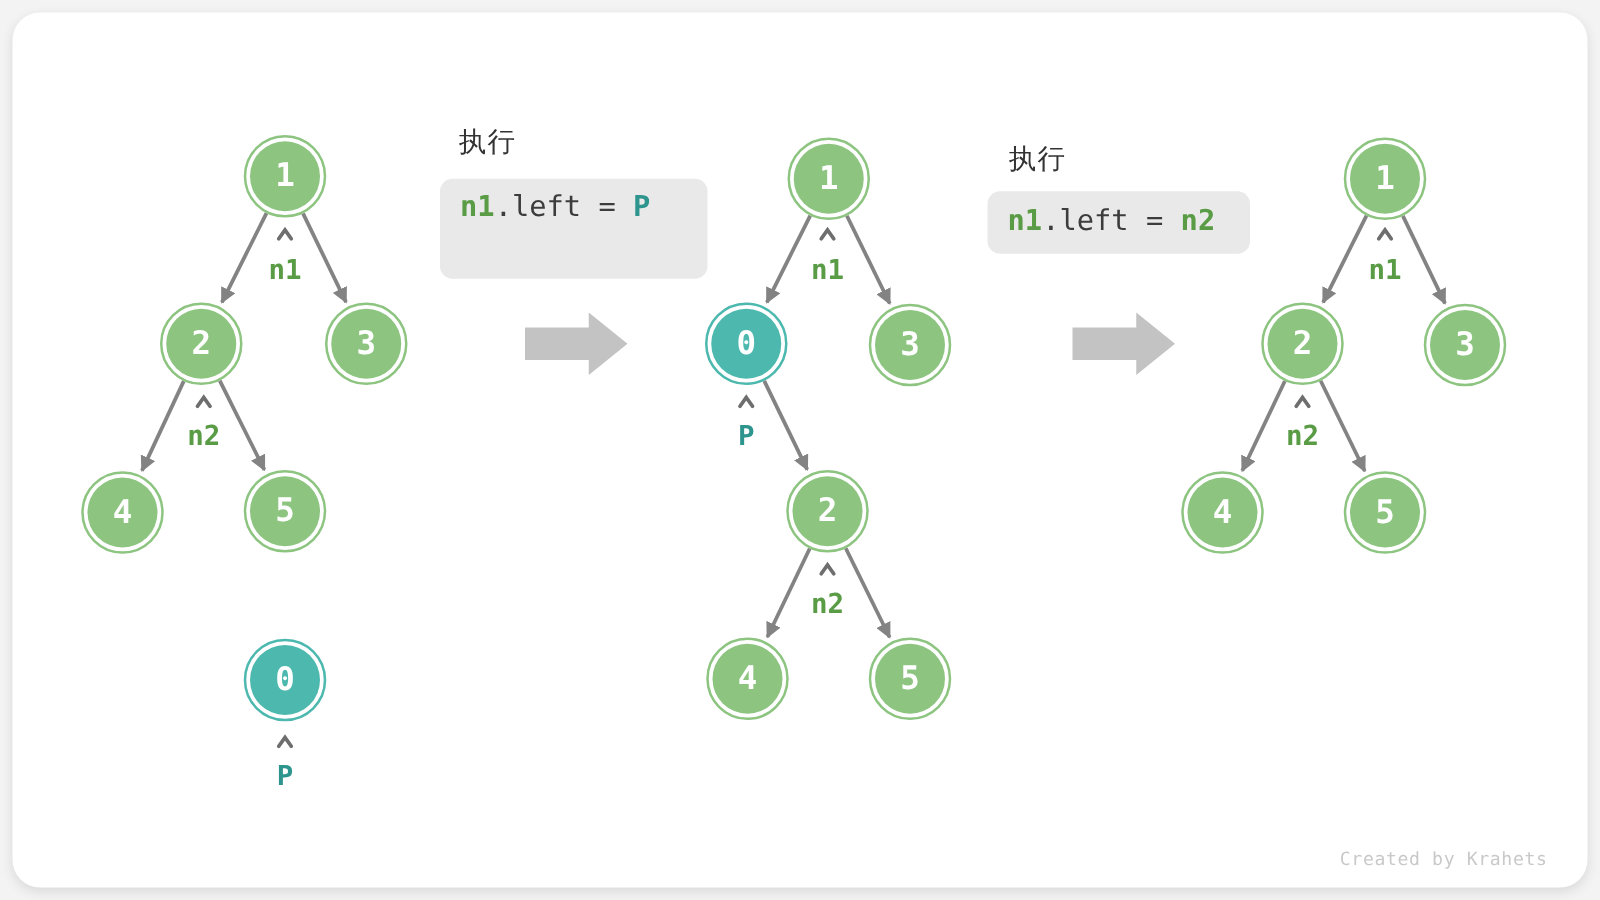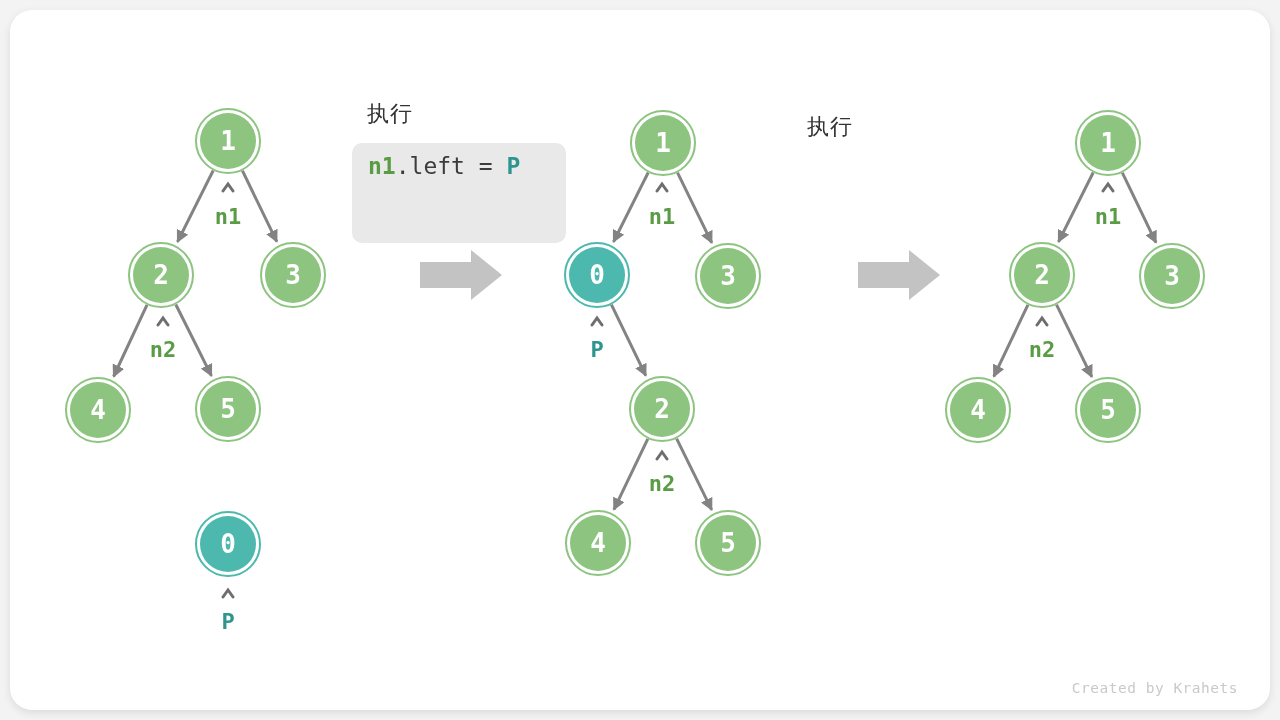--- a/index.html
+++ b/index.html
@@ -192,21 +192,24 @@
           <path d="M3 10 L8 3 L13 10" fill="none" stroke="#6e6e6e" stroke-width="3" stroke-linecap="round"></path>
         </svg></span>
     <span class="ptr" style="left:1108px;top:204px">n1</span>
     <span class="caret" style="left:1042px;top:315px"><svg width="16" height="12" viewBox="0 0 16 12">
           <path d="M3 10 L8 3 L13 10" fill="none" stroke="#6e6e6e" stroke-width="3" stroke-linecap="round"></path>
         </svg></span>
     <span class="ptr" style="left:1042px;top:337px">n2</span>
   </div>
 
   <div class="exec-label" style="left:367px;top:99px">执行</div>
-  <div class="code-box" style="left:352px;top:143px;width:214px;height:100px">
+  <div class="code-box" style="left:352px;top:143px;width:214px;height:80px">
     <div class="code-line"><span class="tok green">n1</span><span class="tok">.left = </span><span class="tok teal">P</span></div>
   </div>
 
   <div class="exec-label" style="left:807px;top:112px">执行</div>
+  <div class="code-box" style="left:790px;top:153px;width:210px;height:50px;padding-top:8px">
+    <div class="code-line"><span class="tok green">n1</span><span class="tok">.left = </span><span class="tok green">n2</span></div>
+  </div>
 
   <div class="watermark">Created by Krahets</div>
 
 </div>
 
 </body></html>

